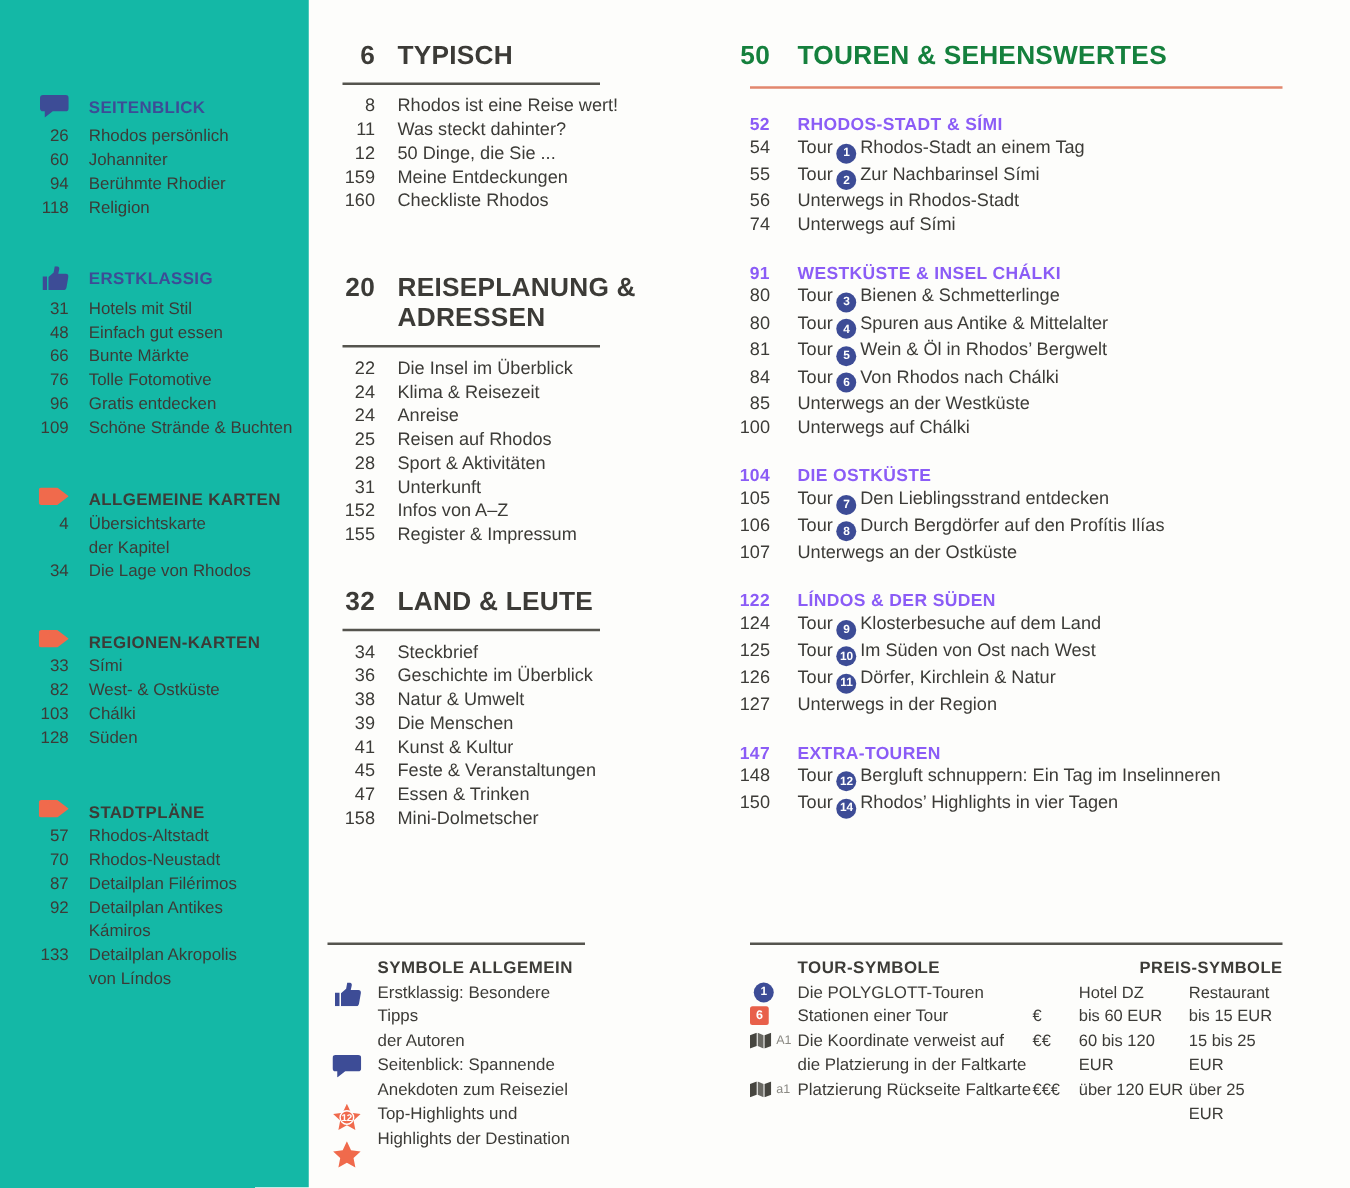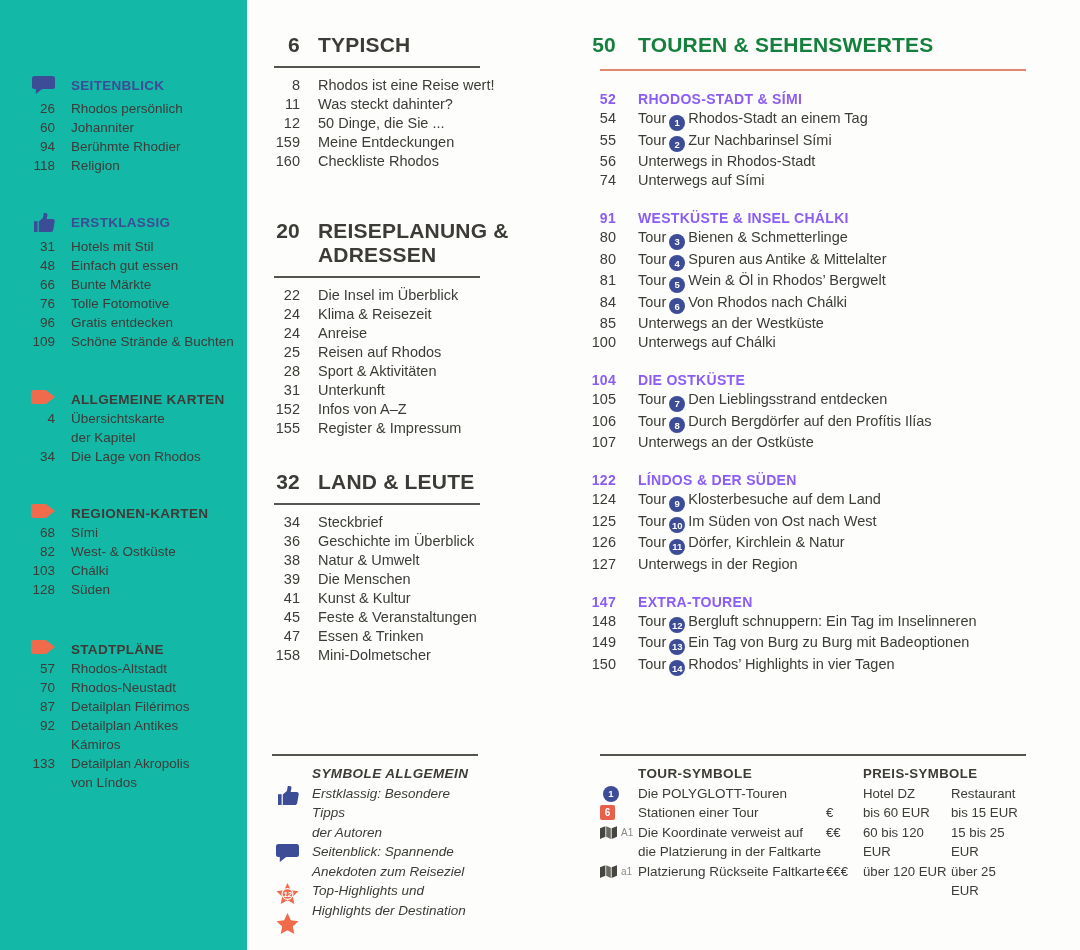--- a/index.html
+++ b/index.html
@@ -41,35 +41,35 @@
     font-size:14px;font-weight:bold;line-height:19px;letter-spacing:.3px;color:#8b5cf6;}
   .tours-col .row{display:grid;grid-template-columns:28px 1fr;column-gap:22px;
     font-size:14.5px;line-height:19px;}
   .tbadge{display:inline-flex;width:16px;height:16px;border-radius:50%;background:#3d4c96;
     color:#fff;font-size:9.5px;font-weight:bold;align-items:center;justify-content:center;
     vertical-align:-3px;margin:0 3px;}
   .sbadge{display:inline-flex;width:15px;height:15px;border-radius:2px;background:#e8604a;
     color:#fff;font-size:10px;font-weight:bold;align-items:center;justify-content:center;}
 
   
-  .legend-mid{position:absolute;left:272px;top:754px;width:206px;font-style:italic;}
+  .legend-mid{position:absolute;left:262px;top:754px;width:206px;}
   .legend-right{position:absolute;left:600px;top:754px;width:426px;}
   .legend-rule{height:2px;background:#55544e;margin-bottom:8px;}
   .lg-row{display:grid;grid-template-columns:40px 1fr;font-size:13.5px;line-height:19.5px;}
   .lg-row .icostack{display:flex;flex-direction:column;align-items:flex-end;gap:2px;
     justify-content:flex-start;padding-top:2px;padding-right:13px;}
   .lg-title{font-weight:bold;letter-spacing:.4px;}
   .legend-cols{display:flex;}
   .tsym{width:226px;}
   .tsym .lg-row{grid-template-columns:38px 1fr;}
   .tsym .icoleft{display:flex;align-items:flex-start;gap:4px;padding-top:2px;}
   .coord{color:#8b8a84;font-size:10px;line-height:16px;}
   .price{flex:1;display:grid;grid-template-columns:37px 88px 1fr;
     font-size:13.2px;line-height:19.5px;align-content:start;}
-  .price .span2{grid-column:2/4;}
+  .price .span2{grid-column:2/4;text-align:right;}
 </style>
 </head>
 <body>
 
 <div class="page">
   <div class="sidebar">
       <div class="sb-sec sb-sec-0">
         <div class="row">
           <span class="icol">
             <span class="icon"><svg width="23" height="18" viewBox="0 0 23 18">
@@ -152,21 +152,21 @@
       <div class="sb-sec sb-sec-3">
         <div class="row">
           <span class="icol">
             <span class="icon"><svg width="24" height="14" viewBox="0 0 24 14">
                 <path fill="#f06a4c" d="M2.2 0h12.6L24 7l-9.2 7H2.2A2.2 2.2 0 0 1 0 11.8V2.2A2.2 2.2 0 0 1 2.2 0z"></path>
               </svg></span>
           </span>
           <span class="sb-title dark">REGIONEN-KARTEN</span>
         </div>
         <div class="row">
-          <span class="num">68</span>
+          <span class="num">33</span>
           <span class="label">Sími</span>
         </div>
         <div class="row">
           <span class="num">82</span>
           <span class="label">West- &amp; Ostküste</span>
         </div>
         <div class="row">
           <span class="num">103</span>
           <span class="label">Chálki</span>
         </div>
@@ -415,24 +415,20 @@
         </div>
       </div>
       <div class="t-sec">
         <div class="shrow">
           <span class="num">147</span>
           <span class="label">EXTRA-TOUREN</span>
         </div>
         <div class="row">
           <span class="num">148</span>
           <span class="label"><span>Tour</span><span class="tbadge">12</span><span>Bergluft schnuppern: Ein Tag im Inselinneren</span></span>
-        </div>
-        <div class="row">
-          <span class="num">149</span>
-          <span class="label"><span>Tour</span><span class="tbadge">13</span><span>Ein Tag von Burg zu Burg mit Badeoptionen</span></span>
         </div>
         <div class="row">
           <span class="num">150</span>
           <span class="label"><span>Tour</span><span class="tbadge">14</span><span>Rhodos’ Highlights in vier Tagen</span></span>
         </div>
       </div>
     </div>
   <div class="legend-mid">
       <div class="legend-rule"></div>
       <div class="lg-row">

